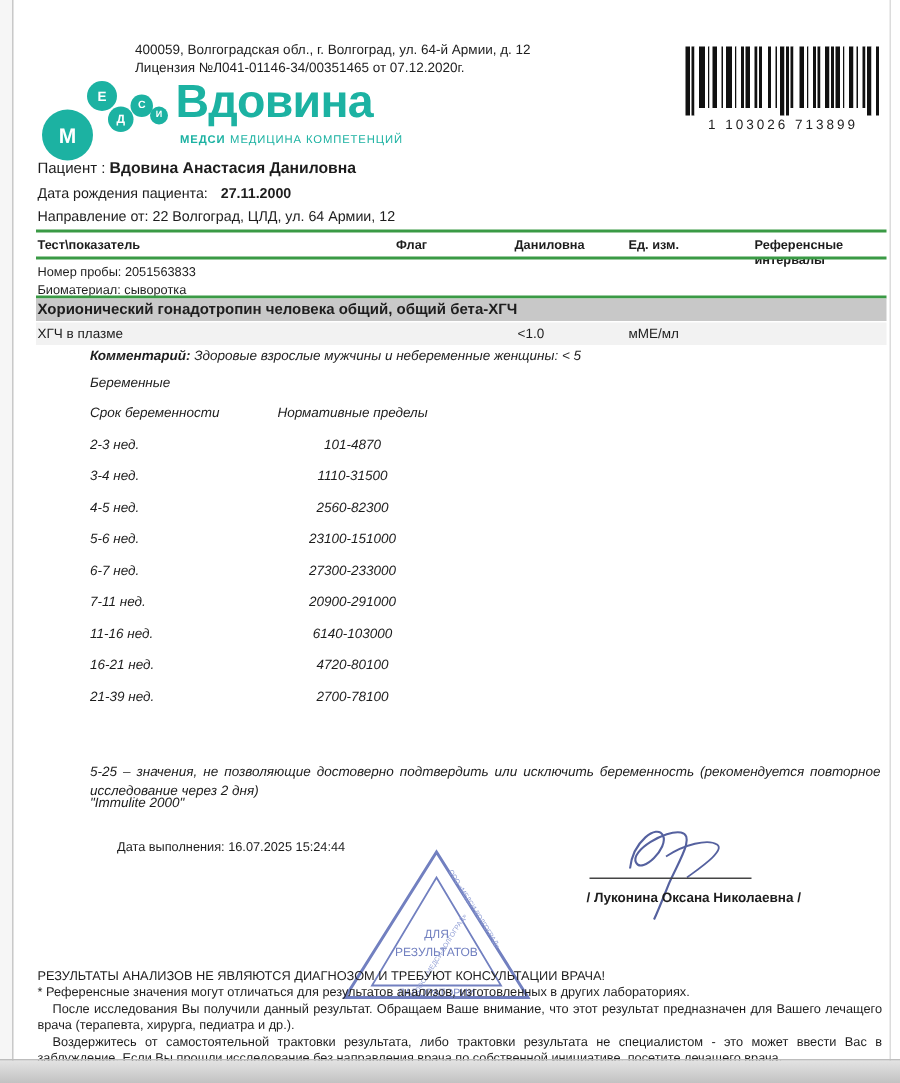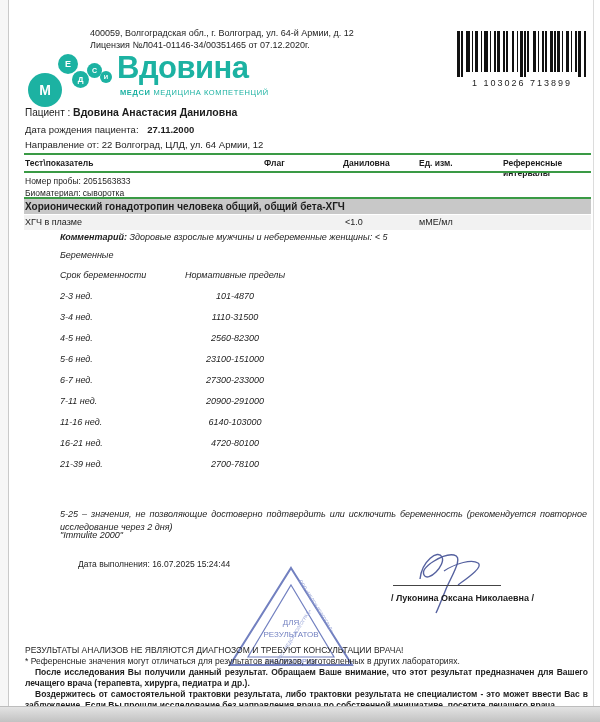--- a/index.html
+++ b/index.html
@@ -56,21 +56,21 @@
   
   .dateline{left:78px;top:559px;font-size:8.5px;}
   .stamp{left:227px;top:565px;}
   .sig-svg{left:400px;top:545px;}
   .sig-line{left:393px;top:585px;width:108px;border-top:1px solid #444;}
   .sig-name{left:391px;top:593px;font-size:9px;font-weight:bold;}
 
   
   .footer{left:25px;top:645px;width:563px;font-size:8.5px;line-height:11px;text-align:justify;}
   .footer p{margin:0;}
-  .footer p.ind{text-indent:10px;font-weight:bold;}
+  .footer p.ind{text-indent:10px;}
 </style>
 </head>
 <body>
 
 <div class="page">
   <div class="edge-left abs"></div>
   <div class="edge-right abs"></div>
 
   <div class="abs addr">
     <div>400059, Волгоградская обл., г. Волгоград, ул. 64-й Армии, д. 12</div>

